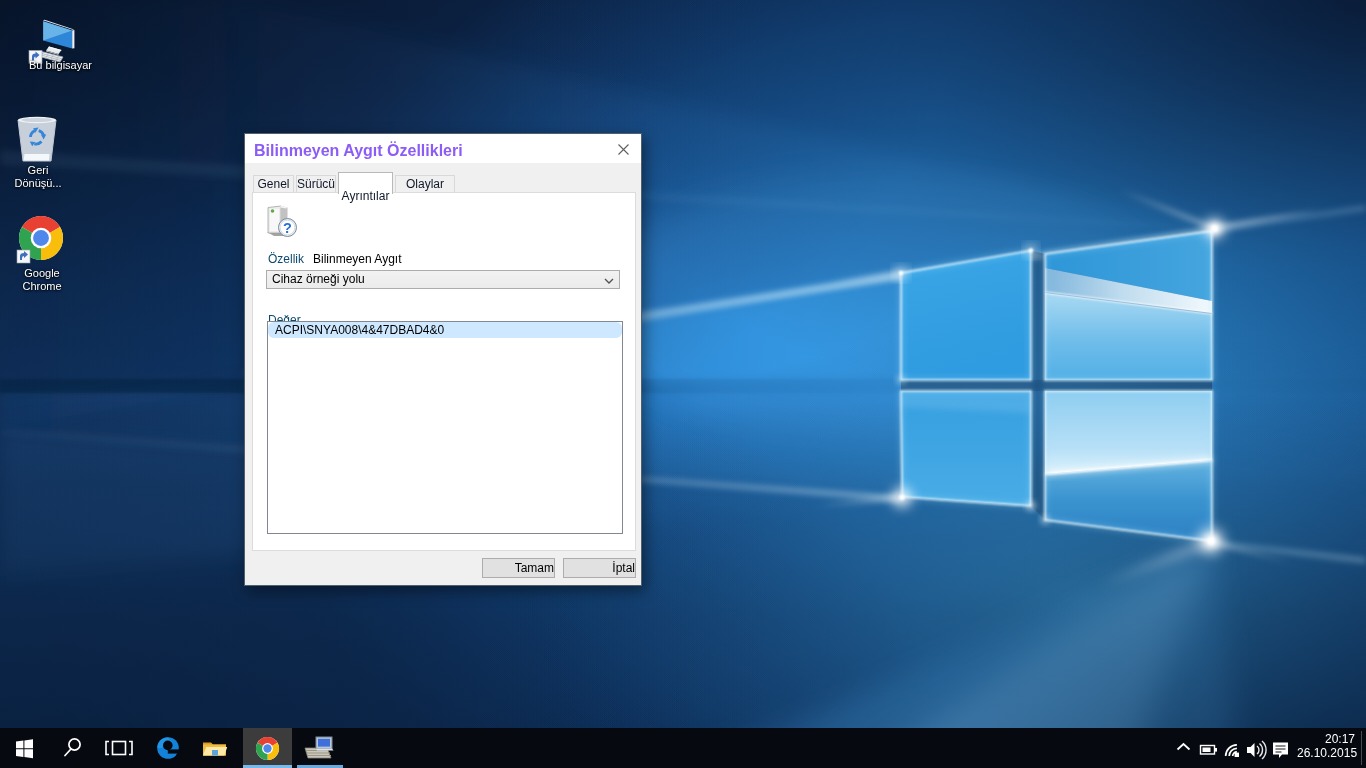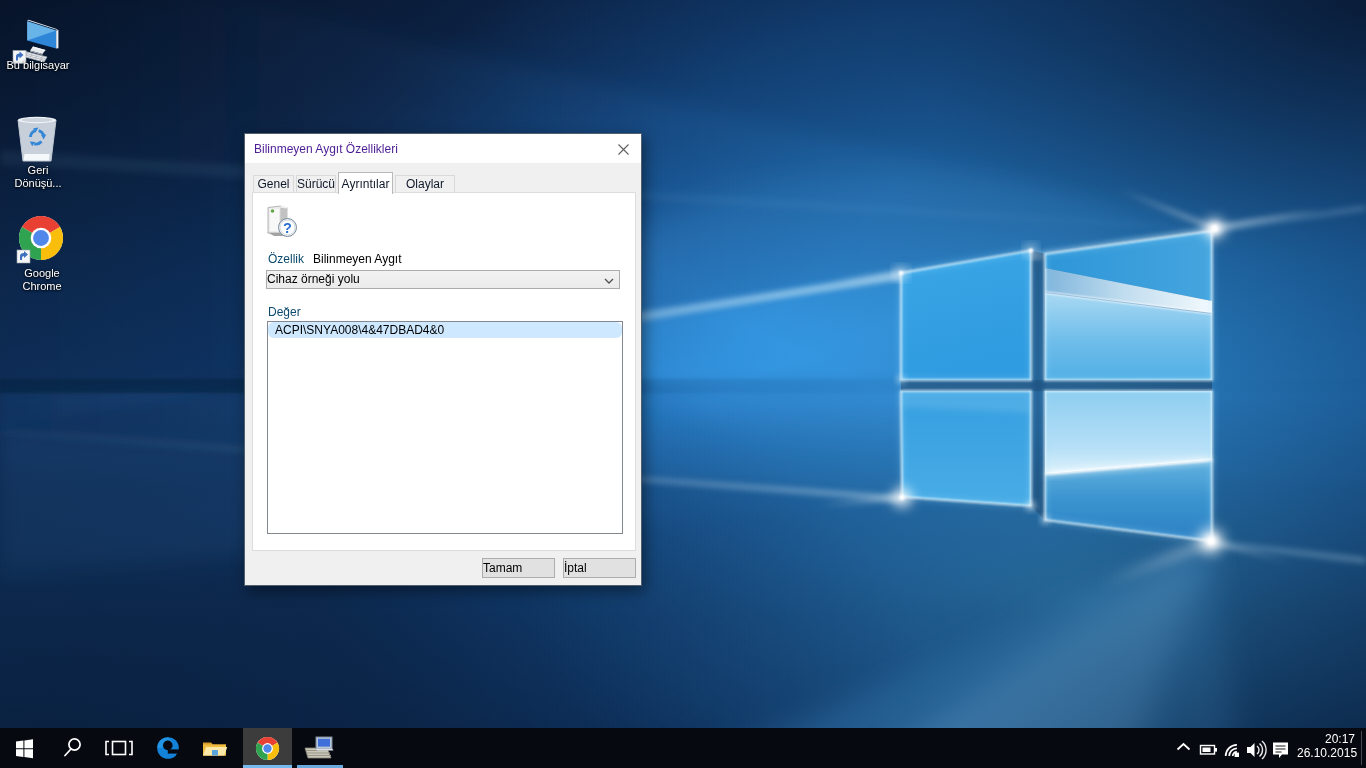--- a/index.html
+++ b/index.html
@@ -3,33 +3,33 @@
 <meta charset="utf-8">
 <style>
 * { margin:0; padding:0; box-sizing:border-box; }
 html,body { width:1366px; height:768px; overflow:hidden; }
 body { -webkit-font-smoothing:antialiased; font-family:"Liberation Sans", sans-serif; position:relative; background:#0d2242; }
 #wall { position:absolute; left:0; top:0; }
 .icon { position:absolute; width:76px; text-align:center; color:#fff; font-size:11px; line-height:13px; text-shadow:0 1px 2px rgba(0,0,0,.9), 0 0 3px rgba(0,0,0,.8); }
 .icon svg { display:block; margin:0 auto; }
 #dlg { position:absolute; left:244px; top:133px; width:398px; height:453px; background:#f0f0f0; border:1px solid #52606e; box-shadow:3px 5px 14px rgba(0,0,0,.45); font-size:12px; color:#000; }
 #dlg .title { position:absolute; left:0; top:0; right:0; height:29px; background:#fff; }
-#dlg .title span { position:absolute; left:9px; top:8px; font-size:12px; color:#4c1d95; }
+#dlg .title span { position:absolute; left:9px; top:8px; font-size:16px; color:#8b5cf6;font-weight:bold; }
 
 .tabs { position:absolute; left:6px; top:41px; height:18px; }
 .tab { position:absolute; top:0; height:18px; background:#f0f0f0; border:1px solid #d9d9d9; border-bottom:none; text-align:center; font-size:12px; line-height:17px; color:#0f172a; }
-.tab.sel { top:-3px; height:22px; background:#fff; border:1px solid #b9b9b9; border-bottom:none; z-index:3; line-height:15px; padding-top:4px; }
+.tab.sel { top:-3px; height:22px; background:#fff; border:1px solid #b9b9b9; border-bottom:none; z-index:3; line-height:15px; padding-top:16px; }
 #pane { position:absolute; left:7px; top:58px; width:384px; height:359px; background:#fff; border:1px solid #dcdcdc; }
 #pane .devname { position:absolute; left:60px; top:16px;margin-top:43px; }
 .lbl { position:absolute; left:15px; color:#0c4a6e; }
-#combo { position:absolute; left:13px; top:77px; width:354px; height:19px; background:linear-gradient(#f2f2f2,#ebebeb); border:1px solid #acacac; line-height:17px; }
+#combo { position:absolute; left:13px; top:77px; width:354px; height:19px; background:linear-gradient(#f2f2f2,#ebebeb); border:1px solid #acacac; line-height:17px; padding-left:5px; }
 
 #list { position:absolute; left:14px; top:128px; width:356px; height:213px; background:#fff; border:1px solid #828790; }
 #list .row { height:16px; background:#cde8ff; line-height:16px; padding-left:7px;border-radius:6px; }
-.btn { position:absolute; top:424px; width:73px; height:20px; background:#e1e1e1; border:1px solid #adadad; text-align:left; line-height:18px; font-size:12px; }
+.btn { position:absolute; top:424px; width:73px; height:20px; background:#e1e1e1; border:1px solid #adadad; text-align:right; line-height:18px; font-size:12px; }
 #bar { position:absolute; left:0; top:728px; width:1366px; height:40px; background:#060a10; }
 .tbtn { position:absolute; top:0; height:40px; }
 #clock { position:absolute; right:11px; top:4px; width:58px; text-align:right; font-size:12px; line-height:14px; color:#fff; }
 </style>
 </head>
 <body>
 <svg id="wall" width="1366" height="768" viewBox="0 0 1366 768">
 <defs>
 <linearGradient id="base" x1="0" y1="0" x2="0.55" y2="1">
  <stop offset="0" stop-color="#0a1c3a"></stop>
@@ -227,21 +227,21 @@
 <circle cx="901" cy="273" r="5.5" fill="rgba(255,255,255,0.85)" filter="url(#b6)"></circle>
     <circle cx="901" cy="273" r="2.2" fill="#ffffff" filter="url(#b1)"></circle>
 <polygon points="901,271 830,282 901,275" fill="rgba(255,255,255,0.4)" filter="url(#b3)"></polygon>
 <circle cx="1031" cy="250.5" r="5" fill="rgba(255,255,255,0.85)" filter="url(#b6)"></circle>
     <circle cx="1031" cy="250.5" r="2.2" fill="#ffffff" filter="url(#b1)"></circle>
 <circle cx="1031" cy="506" r="4.5" fill="rgba(255,255,255,0.6)" filter="url(#b3)"></circle>
 <circle cx="1045" cy="520" r="4" fill="rgba(255,255,255,0.5)" filter="url(#b3)"></circle>
 <circle cx="901" cy="380" r="4" fill="rgba(220,245,255,0.5)" filter="url(#b3)"></circle>
 </svg>
 
-<div class="icon" style="left:0px; top:9px;">
+<div class="icon" style="left:16px; top:9px;text-align:right;">
   <svg width="76" height="50" viewBox="0 0 76 50" style="overflow:visible">
 <polygon points="26.8,11.2 56.6,20.7 58.2,20.5 28.6,10.8" fill="#dfe7ee"></polygon>
 <polygon points="27.2,12.2 56.2,21.4 56.2,39.6 27.2,31.6" fill="#2e86d8"></polygon>
 <polygon points="27.2,12.2 56.2,21.4 27.2,31.6" fill="#7cc3ef" opacity="0.75"></polygon>
 <polygon points="56.2,21.4 58.4,20.9 58.4,39.3 56.2,39.6" fill="#eef2f6"></polygon>
 <polygon points="33,37.6 45.5,40.9 42.5,45 30,41.6" fill="#e8ebee"></polygon>
 <polygon points="33,37.6 45.5,40.9 44.8,41.9 32.2,38.7" fill="#f6f8fa"></polygon>
 <polygon points="30,41.6 42.5,45 42.5,46 30,42.6" fill="#b8bec6"></polygon>
 <polygon points="23.5,42 47,48 44,53 20.5,46.7" fill="#eef0f3"></polygon>
 <polygon points="23.5,42 47,48 44,53 20.5,46.7" fill="none" stroke="#a6adb5" stroke-width="0.8"></polygon>
@@ -309,21 +309,21 @@
 <circle cx="7.5" cy="8" r="1.8" fill="#63a744"></circle>
 <circle cx="22.5" cy="24.5" r="9" fill="#e8eef4" stroke="#7d8c9b" stroke-width="1"></circle>
 <circle cx="22.5" cy="24.5" r="7.3" fill="#ffffff" stroke="#c4cdd6" stroke-width="0.6"></circle>
 <text x="22.5" y="30" font-size="14.5" font-weight="bold" fill="#2a6fd2" text-anchor="middle" font-family="Liberation Sans, sans-serif">?</text>
 </svg>
     <div class="devname">Bilinmeyen Aygıt</div>
     <div class="lbl" style="top:59px;">Özellik</div>
     <div id="combo">Cihaz örneği yolu<svg class="chev" width="10" height="17" viewBox="0 0 10 17" style="position:absolute;right:5px;top:1px;">
           <path d="M1,7 l4,4 4,-4" fill="none" stroke="#505050" stroke-width="1.3"></path>
         </svg></div>
-    <div class="lbl" style="top:112px;">Değer</div>
+    <div class="lbl" style="top:120px;">Değer</div>
     <div id="list">
         <div class="row">ACPI\SNYA008\4&amp;47DBAD4&amp;0</div>
       </div>
   </div>
   <div class="btn" style="left:237px;">Tamam</div>
   <div class="btn" style="left:318px;">İptal</div>
 </div>
 
 <div id="bar">
 <svg width="1366" height="40" viewBox="0 0 1366 40">

